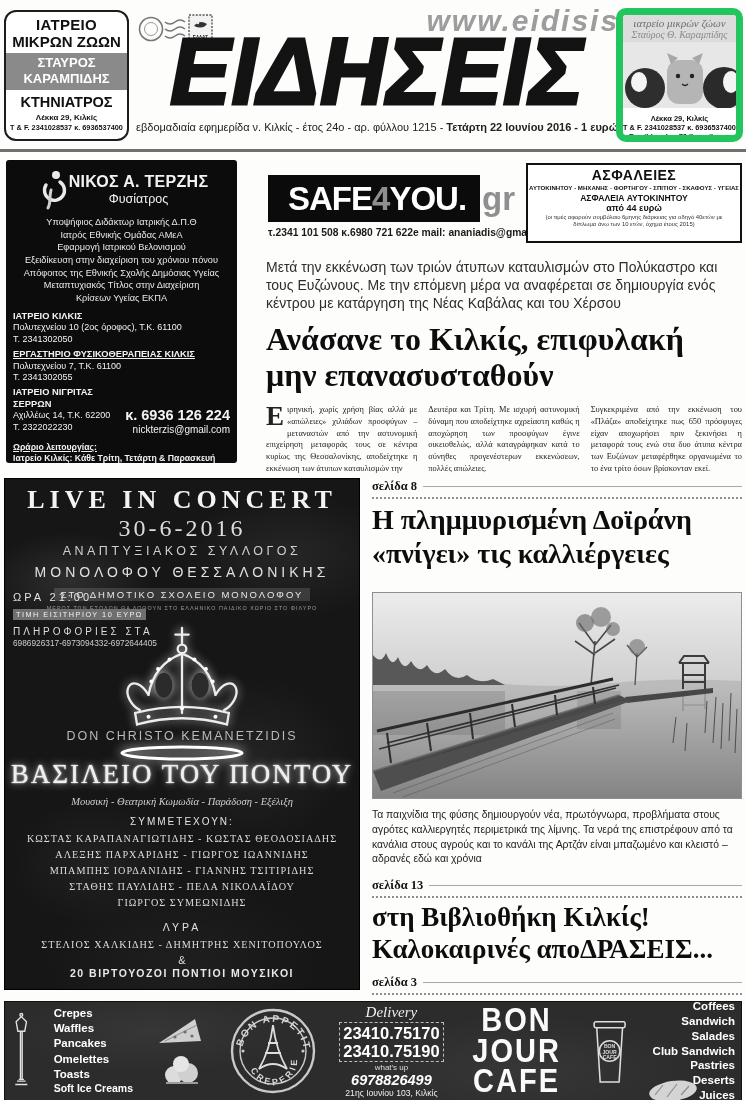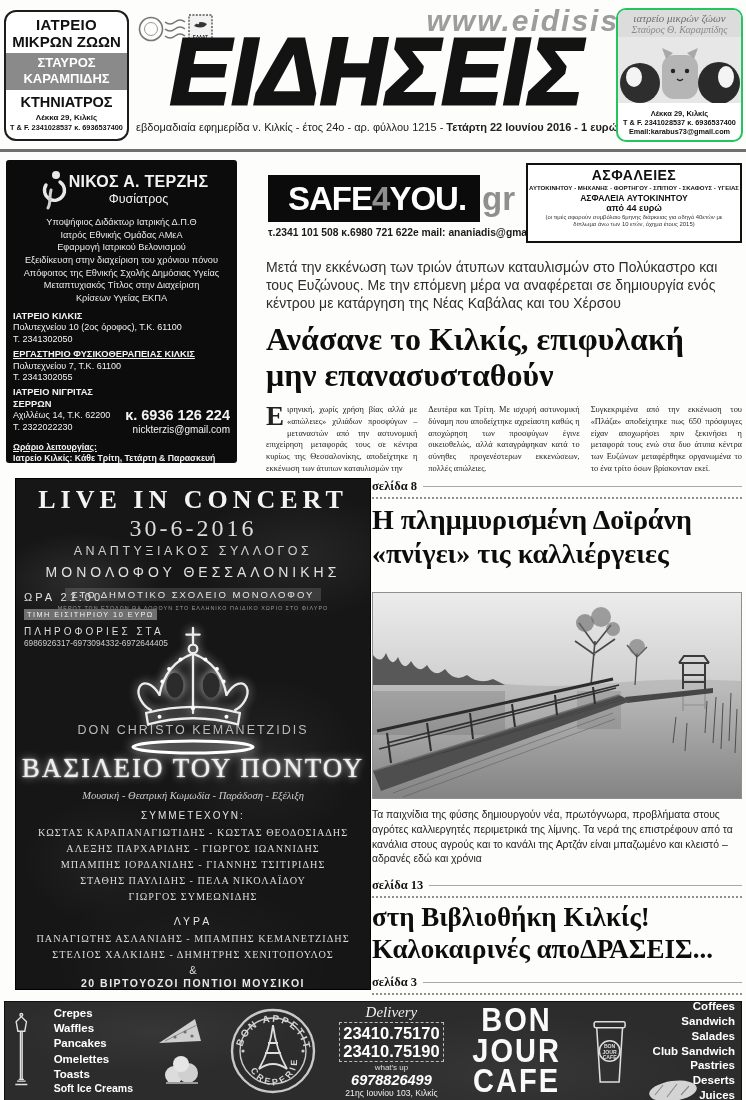--- a/index.html
+++ b/index.html
@@ -22,21 +22,21 @@
     font-size:30px; font-weight:bold; font-style:italic; color:#9d9d9d; letter-spacing:2px; }
 
   .masthead { position:absolute; left:128px; top:26px; width:498px; text-align:center;
     font-family:"Liberation Sans", sans-serif; font-weight:bold; font-style:italic;
     font-size:91px; line-height:1; color:#131313; -webkit-text-stroke:3px #131313; letter-spacing:1px;
     transform:scaleY(1.04); }
   .masthead-sub { position:absolute; left:128px; top:121px; width:498px; text-align:center; font-size:11px; color:#222; }
   .masthead-sub b { margin-left:3px; }
 
   .vet-right { position:absolute; left:616px; top:8px; width:127px; height:134px;
-    border:2px solid #22c55e; border-radius:10px; overflow:hidden; background:#fff; text-align:center; }
+    border:7px solid #22c55e; border-radius:10px; overflow:hidden; background:#fff; text-align:center; }
   .vet-right .script { background:#dcdcdc; font-style:italic; font-size:11px; color:#6d6d6d; padding-top:2px;
     font-family:"Liberation Serif", serif; }
   .vet-right .script2 { background:#dcdcdc; font-style:italic; font-size:10px; color:#8a8a8a; padding-bottom:2px;
     font-family:"Liberation Serif", serif; }
   .vet-right .addr { font-weight:bold; font-size:7.5px; margin-top:2px; }
   .vet-right .phone { font-weight:bold; font-size:7.3px; }
   .vet-right .email { font-weight:bold; font-size:7.3px; }
 
   .header-rule { position:absolute; left:0; top:149px; width:746px; height:3px; background:#6f6f6f; }
 
@@ -88,37 +88,37 @@
 
   
   .poster { position:absolute; left:4px; top:478px; width:356px; height:512px; color:#eee; text-align:center;
     background:#161616;
     background-image:
       radial-gradient(ellipse 120px 70px at 18% 20%, rgba(255,255,255,.10), transparent 70%),
       radial-gradient(ellipse 160px 90px at 80% 15%, rgba(255,255,255,.07), transparent 70%),
       radial-gradient(ellipse 140px 120px at 70% 55%, rgba(255,255,255,.06), transparent 70%),
       radial-gradient(ellipse 120px 90px at 25% 75%, rgba(255,255,255,.05), transparent 70%),
       radial-gradient(ellipse 200px 120px at 50% 95%, rgba(255,255,255,.04), transparent 70%);
-    overflow:hidden; border:1px solid #000;margin-left:11px; }
+    overflow:hidden; border:1px solid #000; }
   .po-title { margin-top:6px; font-size:26px; font-weight:bold; letter-spacing:5px; color:#f3f3f3;
     font-family:"Liberation Serif", serif; }
   .po-date { font-size:24px; letter-spacing:3px; color:#dcdcdc; font-family:"Liberation Serif", serif; }
   .po-org1 { font-size:12.5px; letter-spacing:3.5px; color:#cfcfcf; margin-top:2px; }
   .po-org2 { font-size:14px; letter-spacing:4px; color:#e0e0e0; margin-top:6px; }
   .po-venue { display:inline-block; font-size:9.5px; letter-spacing:2px; color:#e8e8e8;
     background:rgba(255,255,255,.14); padding:1px 7px; margin-top:8px; }
   .po-note { font-size:5.4px; letter-spacing:1px; color:#9a9a9a; margin-top:3px; }
   .po-info { position:absolute; left:8px; top:112px; text-align:left; }
   .po-time { font-size:11px; letter-spacing:3px; color:#e2e2e2; }
   .po-ticket { display:inline-block; font-size:7.3px; letter-spacing:1.5px; background:#6f6f6f; color:#f2f2f2; padding:1px 3px; margin-top:2px; }
   .po-infolbl { font-size:10px; letter-spacing:3px; margin-top:5px; color:#ddd; }
   .po-phones { font-size:8.3px; color:#cfcfcf; margin-top:1px; }
   .po-crown { position:absolute; left:50%; top:146px; transform:translateX(-50%);
     filter:drop-shadow(0 0 5px rgba(255,255,255,.75)); }
-  .po-bottom { position:absolute; left:0; top:244px; width:100%; }
+  .po-bottom { position:absolute; left:0; top:250px; width:100%; }
   .po-artist { font-size:12.5px; letter-spacing:2px; color:#b9b9b9; }
   .po-halo { margin-top:2px; filter:drop-shadow(0 0 6px rgba(255,255,255,.9)); }
   .po-show { font-family:"Liberation Serif", serif; font-size:27px; letter-spacing:2px; color:#efefef; margin-top:-6px;
     text-shadow:0 0 2px #fff, 0 0 9px rgba(255,255,255,.75); }
   .po-tag { font-family:"Liberation Serif", serif; font-style:italic; font-size:10.5px; color:#cfcfcf; margin-top:6px; }
   .po-castlbl { font-size:10px; letter-spacing:2px; margin-top:9px; color:#e2e2e2; }
   .po-cast { font-family:"Liberation Serif", serif; font-size:10.2px; letter-spacing:1px; line-height:1.58; margin-top:4px; color:#ddd; }
   .po-lyra { font-size:10.5px; letter-spacing:3px; margin-top:9px; color:#e2e2e2; }
   .po-amp { font-size:11px; margin-top:1px; color:#ddd; }
   .po-mus { font-size:10.5px; letter-spacing:1.5px; font-weight:bold; margin-top:1px; color:#e8e8e8; }
@@ -368,21 +368,20 @@
       <div class="po-castlbl">ΣΥΜΜΕΤΕΧΟΥΝ:</div>
       <div class="po-cast">
         <div>ΚΩΣΤΑΣ ΚΑΡΑΠΑΝΑΓΙΩΤΙΔΗΣ - ΚΩΣΤΑΣ ΘΕΟΔΟΣΙΑΔΗΣ</div>
         <div>ΑΛΕΞΗΣ ΠΑΡΧΑΡΙΔΗΣ - ΓΙΩΡΓΟΣ ΙΩΑΝΝΙΔΗΣ</div>
         <div>ΜΠΑΜΠΗΣ ΙΟΡΔΑΝΙΔΗΣ - ΓΙΑΝΝΗΣ ΤΣΙΤΙΡΙΔΗΣ</div>
         <div>ΣΤΑΘΗΣ ΠΑΥΛΙΔΗΣ - ΠΕΛΑ ΝΙΚΟΛΑΪΔΟΥ</div>
         <div>ΓΙΩΡΓΟΣ ΣΥΜΕΩΝΙΔΗΣ</div>
       </div>
       <div class="po-lyra">ΛΥΡΑ</div>
       <div class="po-cast">
-        <div>ΠΑΝΑΓΙΩΤΗΣ ΑΣΛΑΝΙΔΗΣ - ΜΠΑΜΠΗΣ ΚΕΜΑΝΕΤΖΙΔΗΣ</div>
         <div>ΣΤΕΛΙΟΣ ΧΑΛΚΙΔΗΣ - ΔΗΜΗΤΡΗΣ ΧΕΝΙΤΟΠΟΥΛΟΣ</div>
       </div>
       <div class="po-amp">&amp;</div>
       <div class="po-mus">20 ΒΙΡΤΟΥΟΖΟΙ ΠΟΝΤΙΟΙ ΜΟΥΣΙΚΟΙ</div>
     </div>
   </div>
 
   <div class="doirani">
     <div class="h2">
       <div>Η πλημμυρισμένη Δοϊράνη</div>

